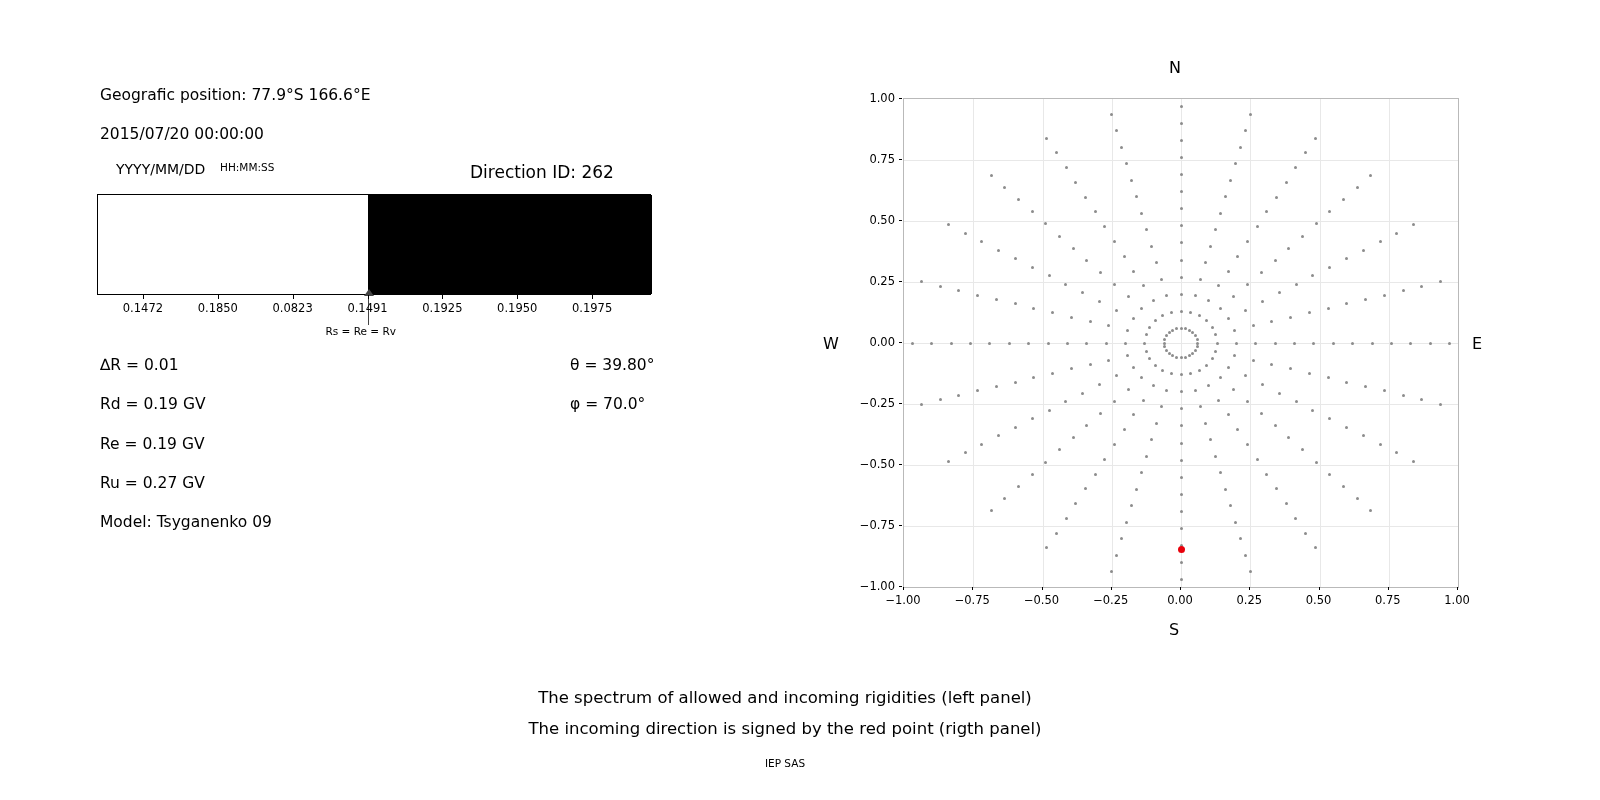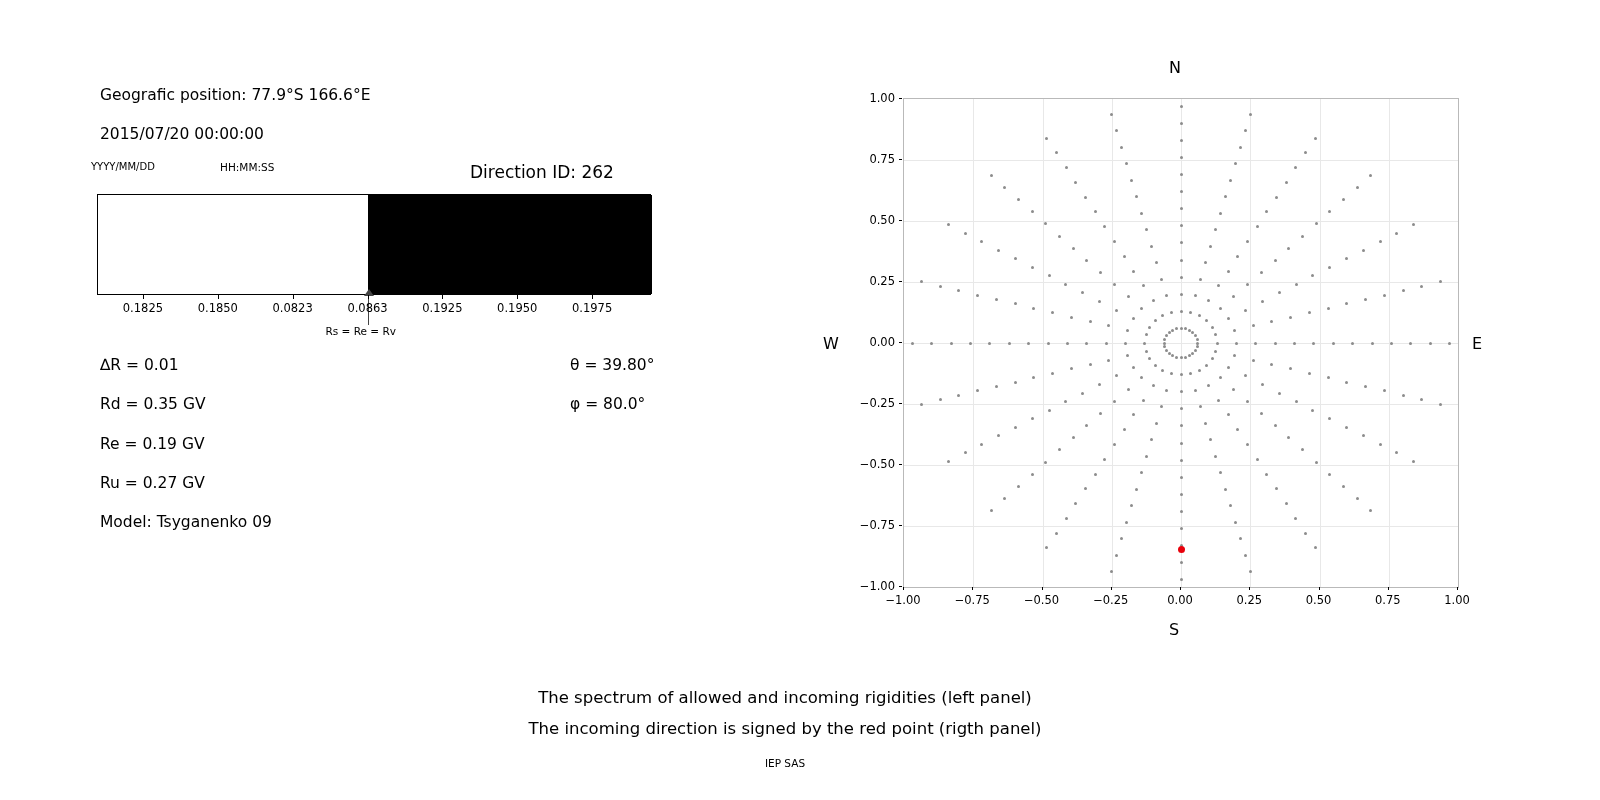--- a/index.html
+++ b/index.html
@@ -12,21 +12,21 @@
     overflow:hidden;
   }
   .abs{position:absolute;}
 
   
   #left-panel{left:0;top:0;width:700px;height:800px;}
 
   .info-line{font-size:15.5px;color:#000;white-space:nowrap;}
   #geo-position{left:100px;top:86px;}
   #datetime{left:100px;top:125px;}
-  #datetime-format-a{left:91px;top:161px;font-size:10px;}
+  #datetime-format-a{left:116px;top:161px;font-size:14px;}
   #datetime-format-b{left:220px;top:161px;font-size:10.5px;}
   #direction-id{left:470px;top:162px;font-size:17px;}
 
   
   #spectrum-wrap{left:97px;top:194px;width:554px;height:101px;}
   #spectrum-box{position:absolute;left:0;top:0;width:554px;height:101px;
       border:1px solid #000;box-sizing:border-box;background:#ffffff;}
   .spec-seg{position:absolute;top:0;height:100%;}
 
   
@@ -99,42 +99,42 @@
         <div class="spec-seg" style="left: 0px; width: 269.514px; background: rgb(255, 255, 255);"></div>
         <div class="spec-seg" style="left: 269.514px; width: 284.486px; background: rgb(0, 0, 0);"></div>
       </div>
   </div>
 
   <div class="abs" id="spectrum-axis">
     <div id="axis-pointer" style="left: 270.514px;"></div>
     <div id="axis-pointer-head" style="left: 266.514px;"></div>
     <div id="axis-caption" style="left: 228.514px;">Rs = Re = Rv</div>
   <div class="tick" style="left: 45.9189px;"></div>
-      <div class="ticklabel" style="left: 45.9189px;">0.1825</div>
+      <div class="ticklabel" style="left: 45.9189px;">0.1472</div>
       <div class="tick" style="left: 120.784px;"></div>
       <div class="ticklabel" style="left: 120.784px;">0.1850</div>
       <div class="tick" style="left: 195.649px;"></div>
       <div class="ticklabel" style="left: 195.649px;">0.0823</div>
       <div class="tick" style="left: 270.514px;"></div>
-      <div class="ticklabel" style="left: 270.514px;">0.0863</div>
+      <div class="ticklabel" style="left: 270.514px;">0.1491</div>
       <div class="tick" style="left: 345.378px;"></div>
       <div class="ticklabel" style="left: 345.378px;">0.1925</div>
       <div class="tick" style="left: 420.243px;"></div>
       <div class="ticklabel" style="left: 420.243px;">0.1950</div>
       <div class="tick" style="left: 495.108px;"></div>
       <div class="ticklabel" style="left: 495.108px;">0.1975</div>
     </div>
 
   <div class="abs param" id="p-dR">∆R = 0.01</div>
-  <div class="abs param" id="p-Rd">Rd = 0.35 GV</div>
+  <div class="abs param" id="p-Rd">Rd = 0.19 GV</div>
   <div class="abs param" id="p-Re">Re = 0.19 GV</div>
   <div class="abs param" id="p-Ru">Ru = 0.27 GV</div>
   <div class="abs param" id="p-model">Model: Tsyganenko 09</div>
   <div class="abs param" id="p-theta">θ = 39.80°</div>
-  <div class="abs param" id="p-phi">φ = 80.0°</div>
+  <div class="abs param" id="p-phi">φ = 70.0°</div>
 </div>
 
 <div class="abs" id="right-panel">
   <div class="compass" id="compass-n">N</div>
   <div class="compass" id="compass-s">S</div>
   <div class="compass" id="compass-w">W</div>
   <div class="compass" id="compass-e">E</div>
 
   <div id="plot-area">
       <div class="gridline v" style="left: 69.25px; background: rgb(232, 232, 232);"></div>

